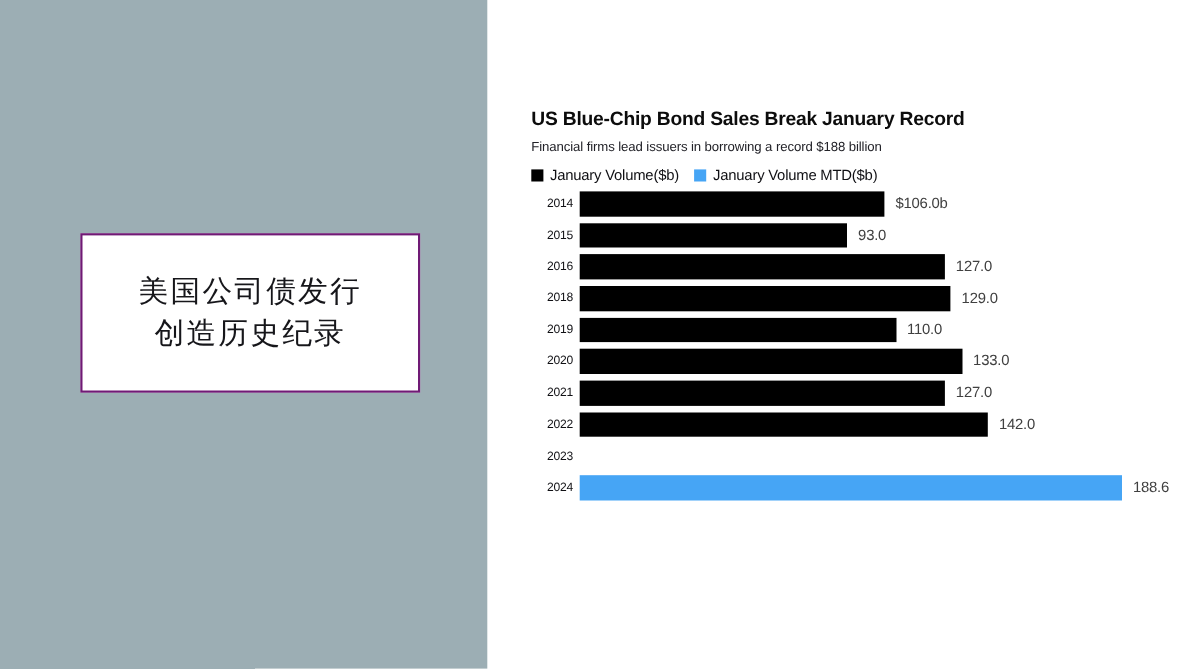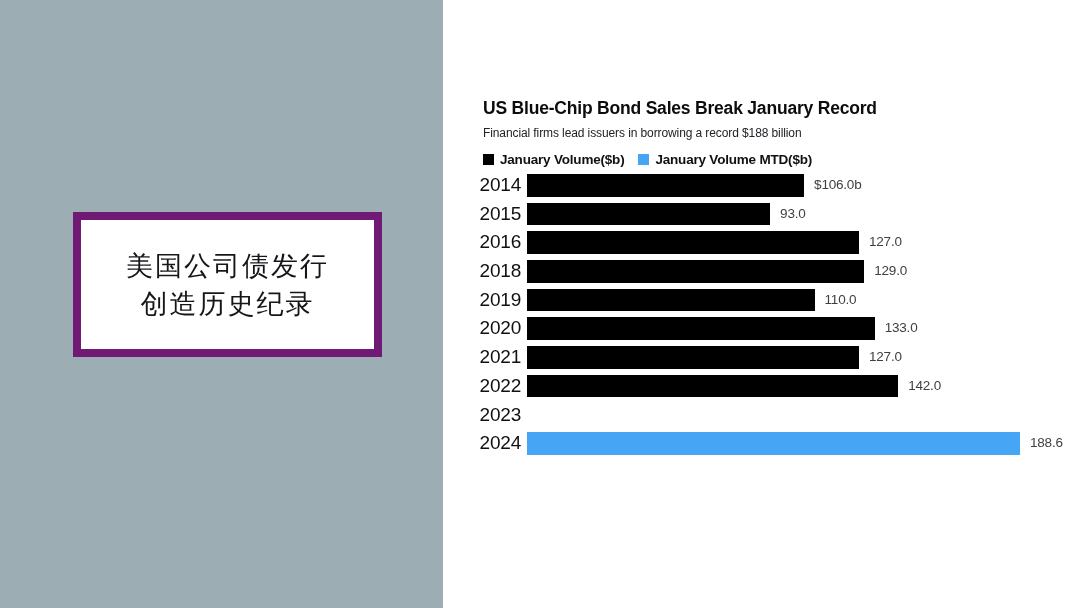--- a/index.html
+++ b/index.html
@@ -32,21 +32,21 @@
     background: #9caeb4;
   }
 
   #headline-box {
     position: absolute;
     left: 73px;
     top: 212px;
     width: 309px;
     height: 145px;
     background: #ffffff;
-    border: 8px solid #701a75;
+    border: 2px solid #701a75;
     box-sizing: border-box;
     display: flex;
     flex-direction: column;
     align-items: center;
     justify-content: center;
   }
   .headline-line {
     font-family: "DejaVu Serif", "Liberation Serif", serif;
     font-size: 27px;
     line-height: 38px;
@@ -103,21 +103,21 @@
   }
   .legend-swatch {
     width: 11px;
     height: 11px;
     display: inline-block;
     flex: 0 0 auto;
   }
   .legend-label {
     font-size: 13.5px;
     color: #101014;
-    font-weight: 700;
+    font-weight: 400;
     letter-spacing: -0.2px;
   }
 
   
   #plot {
     position: absolute;
     left: 0;
     top: 174px;
     width: 637px;
   }
@@ -126,21 +126,21 @@
     height: 28.7px;
   }
   .bar-year {
     position: absolute;
     left: 0;
     top: 0;
     width: 51px;
     height: 22.6px;
     line-height: 22.6px;
     text-align: right;
-    font-size: 19px;
+    font-size: 11px;
     color: #101014;
     letter-spacing: -0.2px;
   }
   .bar-track {
     position: absolute;
     left: 57px;
     top: 0;
     right: 0;
     height: 22.6px;
   }

